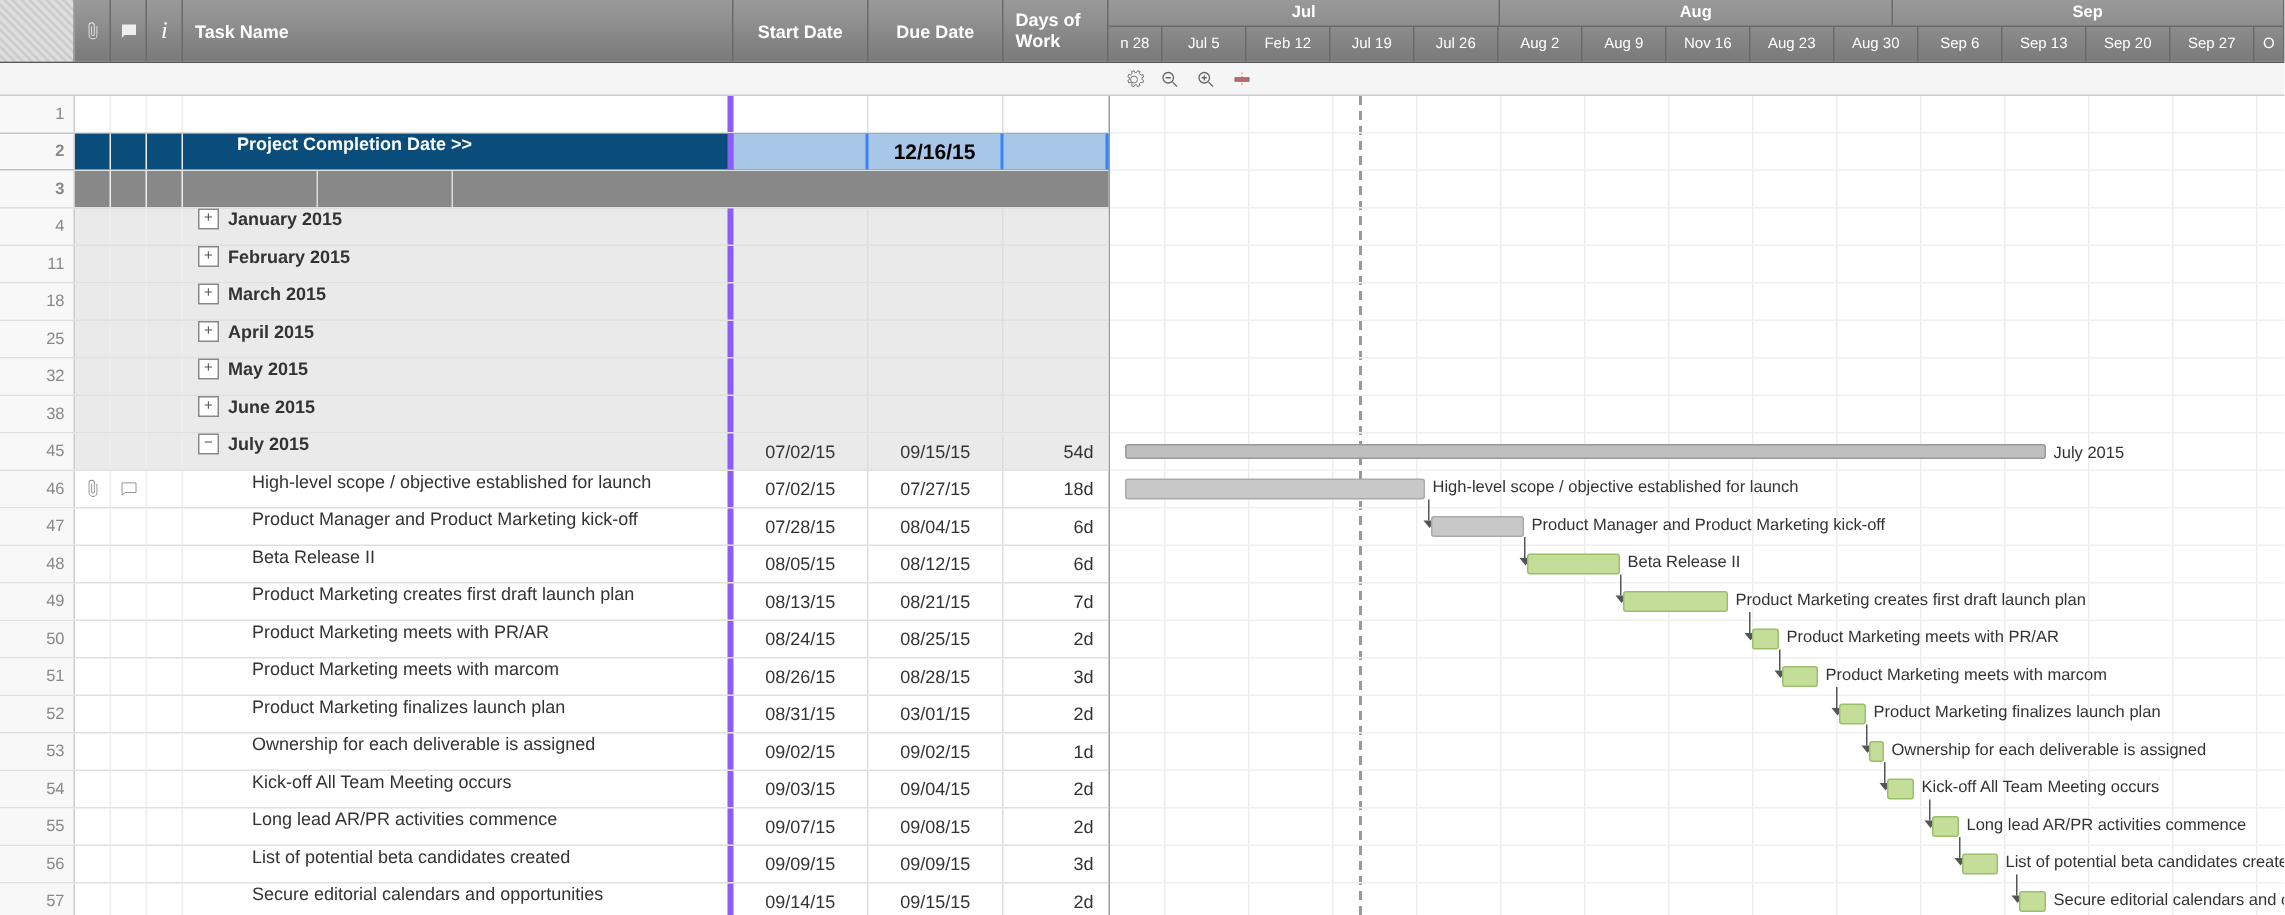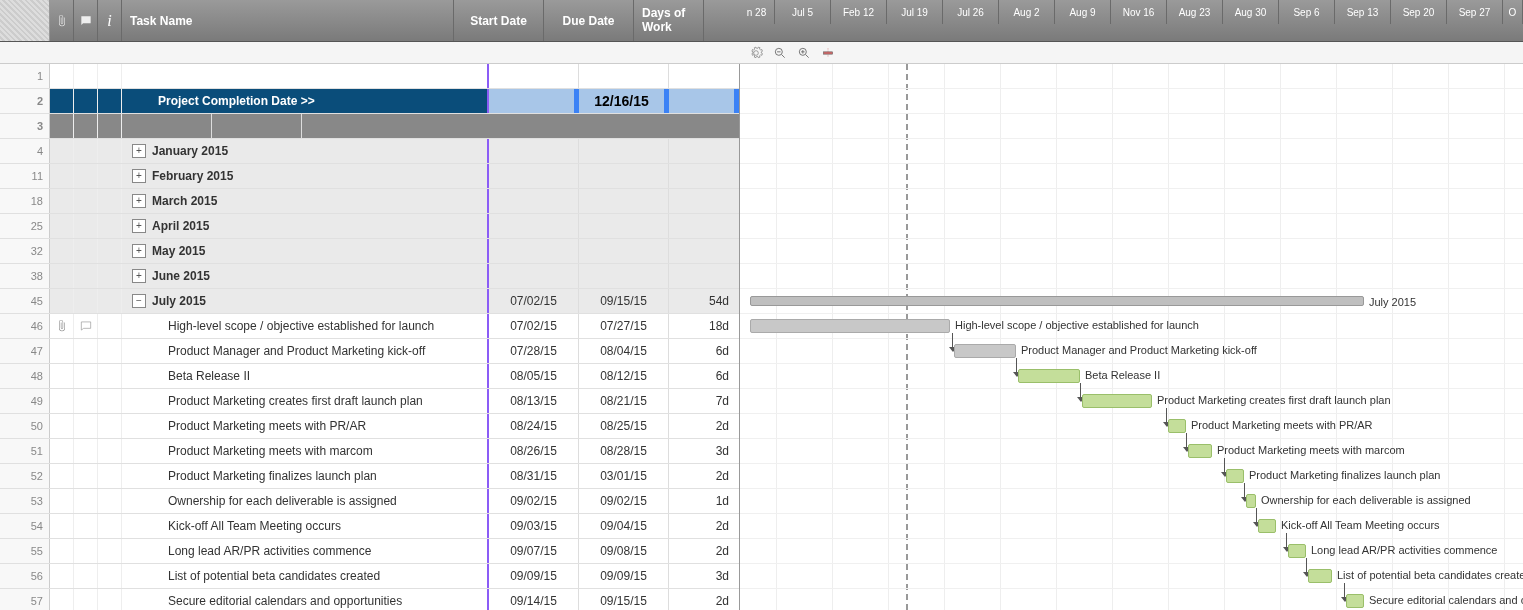--- a/index.html
+++ b/index.html
@@ -18,21 +18,21 @@
   .icon-col svg { width: 14px; height: 14px; fill: #eee; }
   
   .col-header { color: #fff; font-weight: bold; font-size: 12px; display: flex; align-items: center; padding: 0 8px; border-right: 1px solid #6a6a6a; }
   .col-taskname { flex: 1; }
   .col-date { width: 90px; justify-content: center; text-align:center; }
   .col-days { width: 70px; justify-content: center; line-height: 1.1; }
   
   
   .month-row { display: flex; height: 18px; border-bottom: 1px solid #6a6a6a; }
   .month-cell { flex: 1; display: flex; align-items: center; justify-content: center; color: #fff; font-weight: bold; font-size: 11px; border-right: 1px solid #6a6a6a; }
-  .week-row { display: flex; height: 24px; margin-left: 35px; }
+  .week-row { display: flex; height: 24px; }
   .week-cell { width: 56px; display: flex; align-items: center; justify-content: center; color: #fff; font-size: 10px; border-right: 1px solid #6a6a6a; flex-shrink: 0; }
   
   
   .toolbar-row { display: flex; height: 22px; background: #f5f5f5; border-bottom: 1px solid #ccc; }
   .toolbar-left { width: 740px; }
   .toolbar-right { display: flex; align-items: center; gap: 8px; padding: 0 8px; }
   .tb-icon { width: 16px; height: 16px; display: flex; align-items: center; justify-content: center; color: #555; cursor: pointer; }
   .tb-icon svg { width: 14px; height: 14px; fill: #666; stroke: #666; }
   
   
@@ -47,25 +47,25 @@
   
   .row-num { width: 50px; text-align: right; padding-right: 6px; color: #888; font-size: 11px; border-right: 1px solid #ccc; background: #f8f8f8; align-self: stretch; display:flex; align-items:center; justify-content:flex-end; }
   .row.collapsed-month .row-num,
   .row.header-blue .row-num,
   .row.header-grey .row-num { background: #f8f8f8; color:#888;}
   
   .cell-icons { width: 72px; display: flex; align-self: stretch; }
   .cell-icons .slot { width: 24px; border-right: 1px solid #eee; display:flex; align-items:center; justify-content:center;}
   .cell-icons svg { width:14px; height:14px; fill:#888;}
   
-  .cell-task { flex: 1; display: flex; align-items: center; padding-left: 10px; border-right: 2px solid #8b5cf6; align-self:stretch;}
+  .cell-task { flex: 1; display: flex; padding-left: 10px; border-right: 4px solid #8b5cf6; align-self:stretch;}
   .cell-date { width: 90px; text-align: center; border-right: 1px solid #ddd; align-self:stretch; display:flex; align-items:center; justify-content:center;}
   .cell-days { width: 70px; text-align: right; padding-right: 10px; align-self:stretch; display:flex; align-items:center; justify-content:flex-end;}
   
-  .row.header-blue .cell-date, .row.header-blue .cell-days { background: #a8c6e8; color:#000; border-right:5px solid #3b82f6;}
+  .row.header-blue .cell-date, .row.header-blue .cell-days { background: #a8c6e8; color:#000; border-right:2px solid #3b82f6;}
   .row.header-blue .cell-date.sel { background:#a8c6e8; font-weight:bold; font-size:14px; color:#000;}
   .row.header-grey .cell-date, .row.header-grey .cell-days { background: #888; }
   
   .toggle { width: 14px; height: 14px; border: 1px solid #888; background: #fff; display: inline-flex; align-items: center; justify-content: center; margin-right: 6px; font-size: 10px; line-height: 1; color: #555; cursor:pointer; flex-shrink:0;}
   
   .indent-1 { padding-left: 26px; }
   .indent-2 { padding-left: 46px; }
   .bold { font-weight: bold; }
   
   
@@ -103,20 +103,25 @@
             <path d="M4 4h16v12H7l-3 3V4z"></path>
           </svg>
       </div>
       <div class="icon-col" style="font-style:italic; font-family:Georgia,serif; font-size:16px;">i</div>
       <div class="col-header col-taskname">Task Name</div>
       <div class="col-header col-date">Start Date</div>
       <div class="col-header col-date">Due Date</div>
       <div class="col-header col-days">Days of Work</div>
     </div>
     <div class="header-right">
+      <div class="month-row" id="month-row">
+          <div class="month-cell">Jul</div>
+          <div class="month-cell">Aug</div>
+          <div class="month-cell">Sep</div>
+        </div>
       <div class="week-row" id="week-row">
           <div class="week-cell" style="width: 36px;">n 28</div>
           <div class="week-cell">Jul 5</div>
           <div class="week-cell">Feb 12</div>
           <div class="week-cell">Jul 19</div>
           <div class="week-cell">Jul 26</div>
           <div class="week-cell">Aug 2</div>
           <div class="week-cell">Aug 9</div>
           <div class="week-cell">Nov 16</div>
           <div class="week-cell">Aug 23</div>

